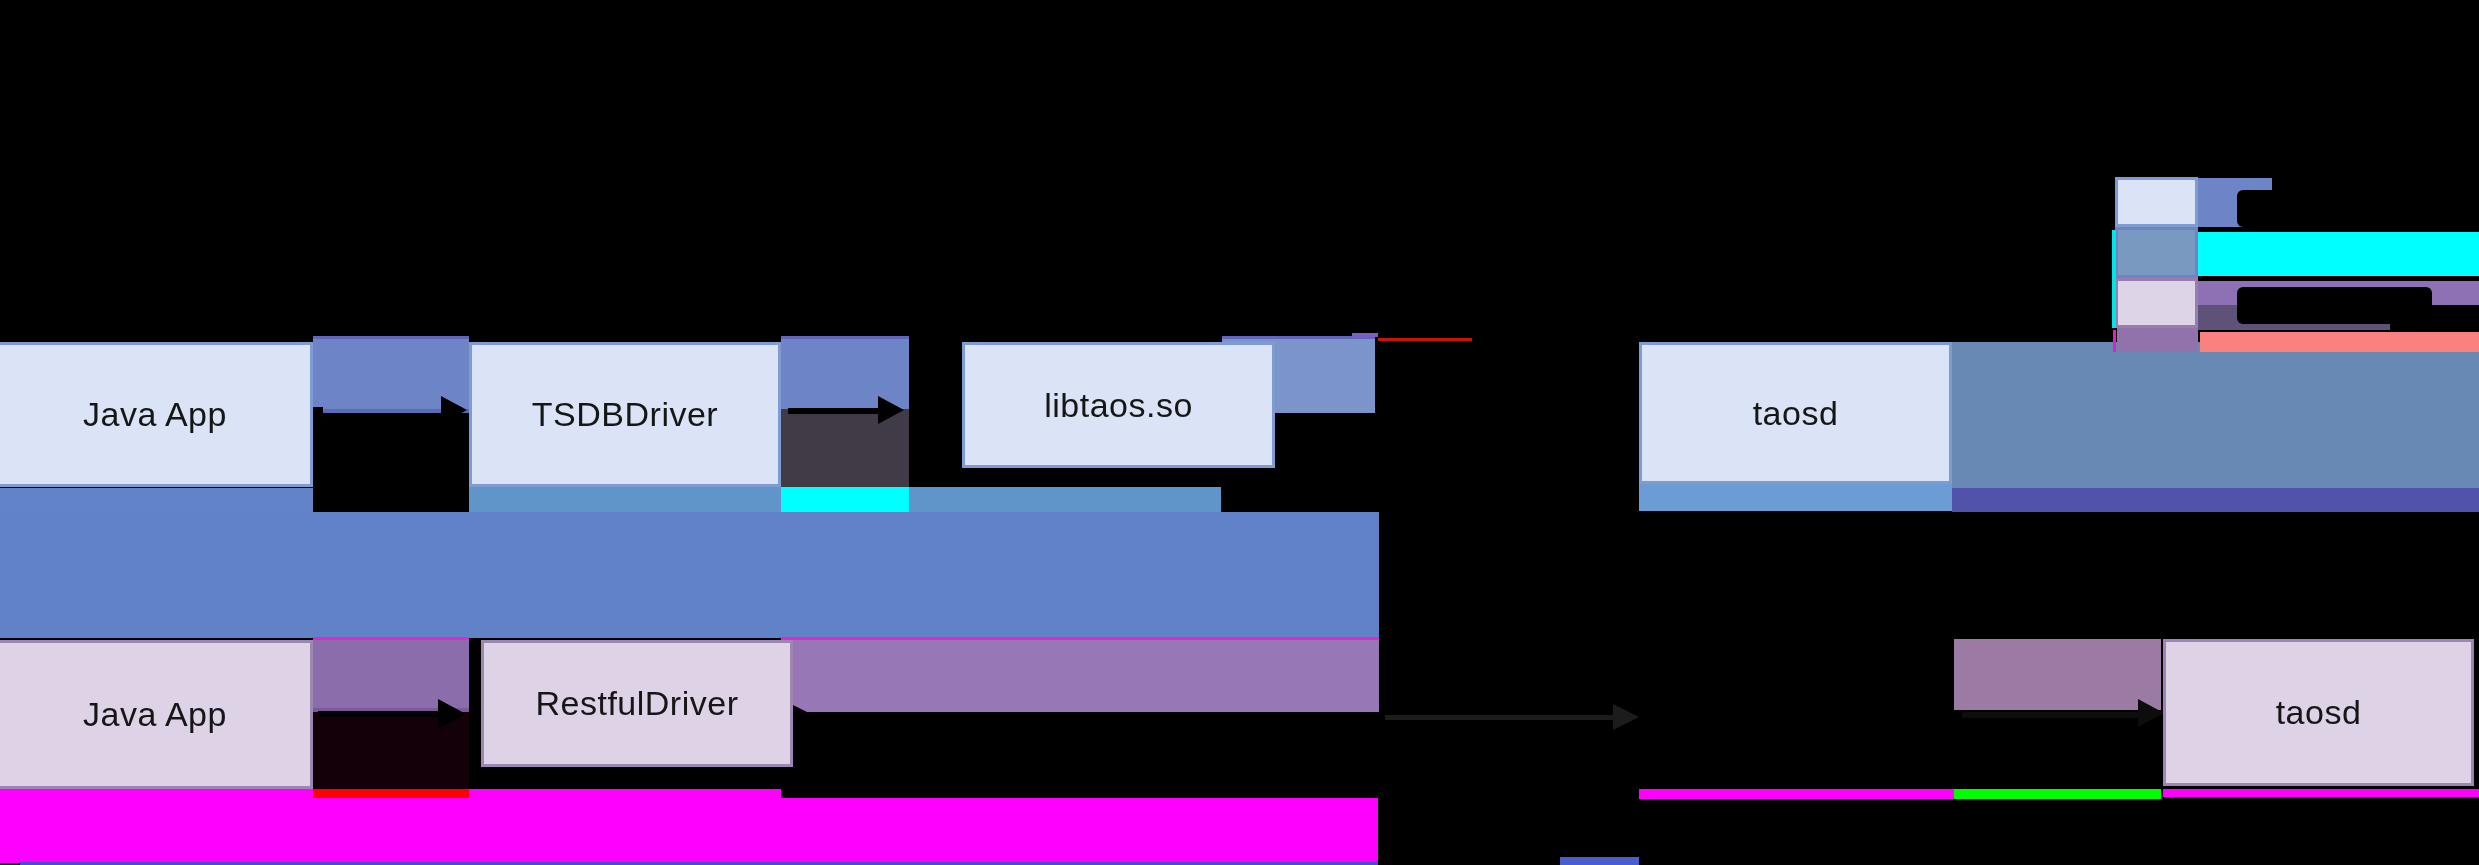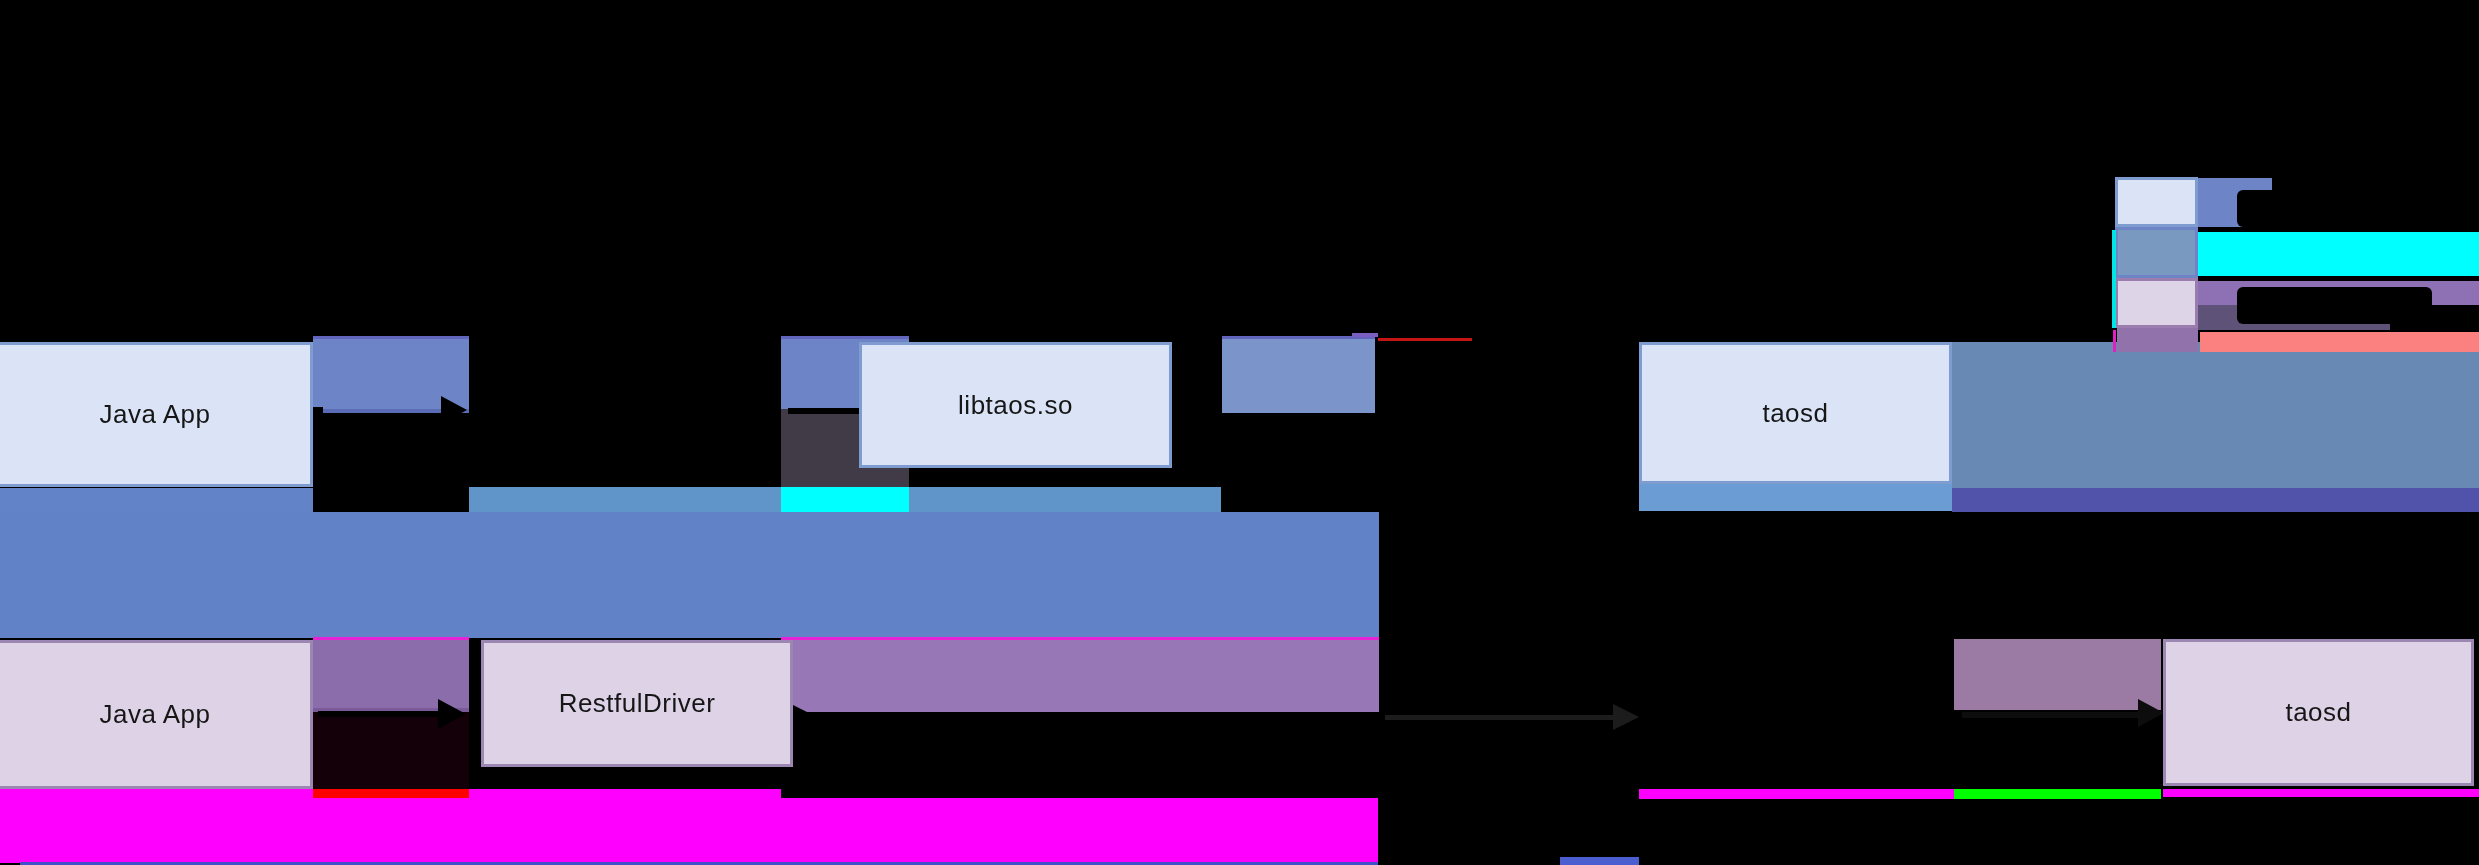--- a/index.html
+++ b/index.html
@@ -3,21 +3,21 @@
 <meta charset="utf-8">
 <style>
   html,body{margin:0;padding:0;background:#000;}
   #canvas{
     position:relative;width:2479px;height:865px;background:#000;overflow:hidden;
     font-family:"Liberation Sans", sans-serif;
   }
   .abs{position:absolute;}
   .node{
     position:absolute;display:flex;align-items:center;justify-content:center;
-    box-sizing:border-box;font-size:26px;color:#161616;letter-spacing:0.5px;
+    box-sizing:border-box;font-size:34px;color:#161616;letter-spacing:0.5px;
   }
   .node.blue{background:#dae4f6;border:3px solid #7e9cd0;}
   .node.purple{background:#ddd2e6;border:3px solid #9c87b2;}
   .node.edge-left{border-left:none;}
   
   .barA{background:#6d84c6;border-top:3px solid #6165bd;border-bottom:4px solid #5a6cb5;box-sizing:border-box;}
   .tri-right{width:0;height:0;border-style:solid;background:transparent;}
   
   .blob{background:#000;border-radius:6px;}
 </style>
@@ -38,21 +38,24 @@
   <div class="abs tri-right" style="left:878px;top:396px;border-width:14px 0 14px 26px;border-color:transparent transparent transparent #000;"></div>
 
   <div class="abs" style="left:1222px;top:336px;width:153px;height:77px;background:#7b94c9;border-top:3px solid #6165bd;box-sizing:border-box;"></div>
   <div class="abs" style="left:1352px;top:333px;width:26px;height:4px;background:#7a5fc0;"></div>
 
   <div class="abs" style="left:1378px;top:338px;width:94px;height:3px;background:#c41414;"></div>
 
   <div class="node blue edge-left" style="left:0px;top:342px;width:313px;height:145px;">
     <span>Java App</span>
   </div>
-  <div class="node blue" style="left:859px;top:342px;width:313px;height:126px;">
+  <div class="node blue" style="left:469px;top:342px;width:312px;height:145px;">
+    <span>TSDBDriver</span>
+  </div>
+  <div class="node blue" style="left:962px;top:342px;width:313px;height:126px;">
     <span>libtaos.so</span>
   </div>
 
   <div class="abs" style="left:0px;top:488px;width:313px;height:24px;background:#6383c9;"></div>
   <div class="abs" style="left:469px;top:487px;width:312px;height:25px;background:#6095c9;"></div>
   <div class="abs" style="left:781px;top:487px;width:128px;height:25px;background:#00ffff;"></div>
   <div class="abs" style="left:909px;top:487px;width:312px;height:25px;background:#6095c9;"></div>
 
   <div class="abs" style="left:0px;top:512px;width:1379px;height:126px;background:#6282c8;"></div>
 

